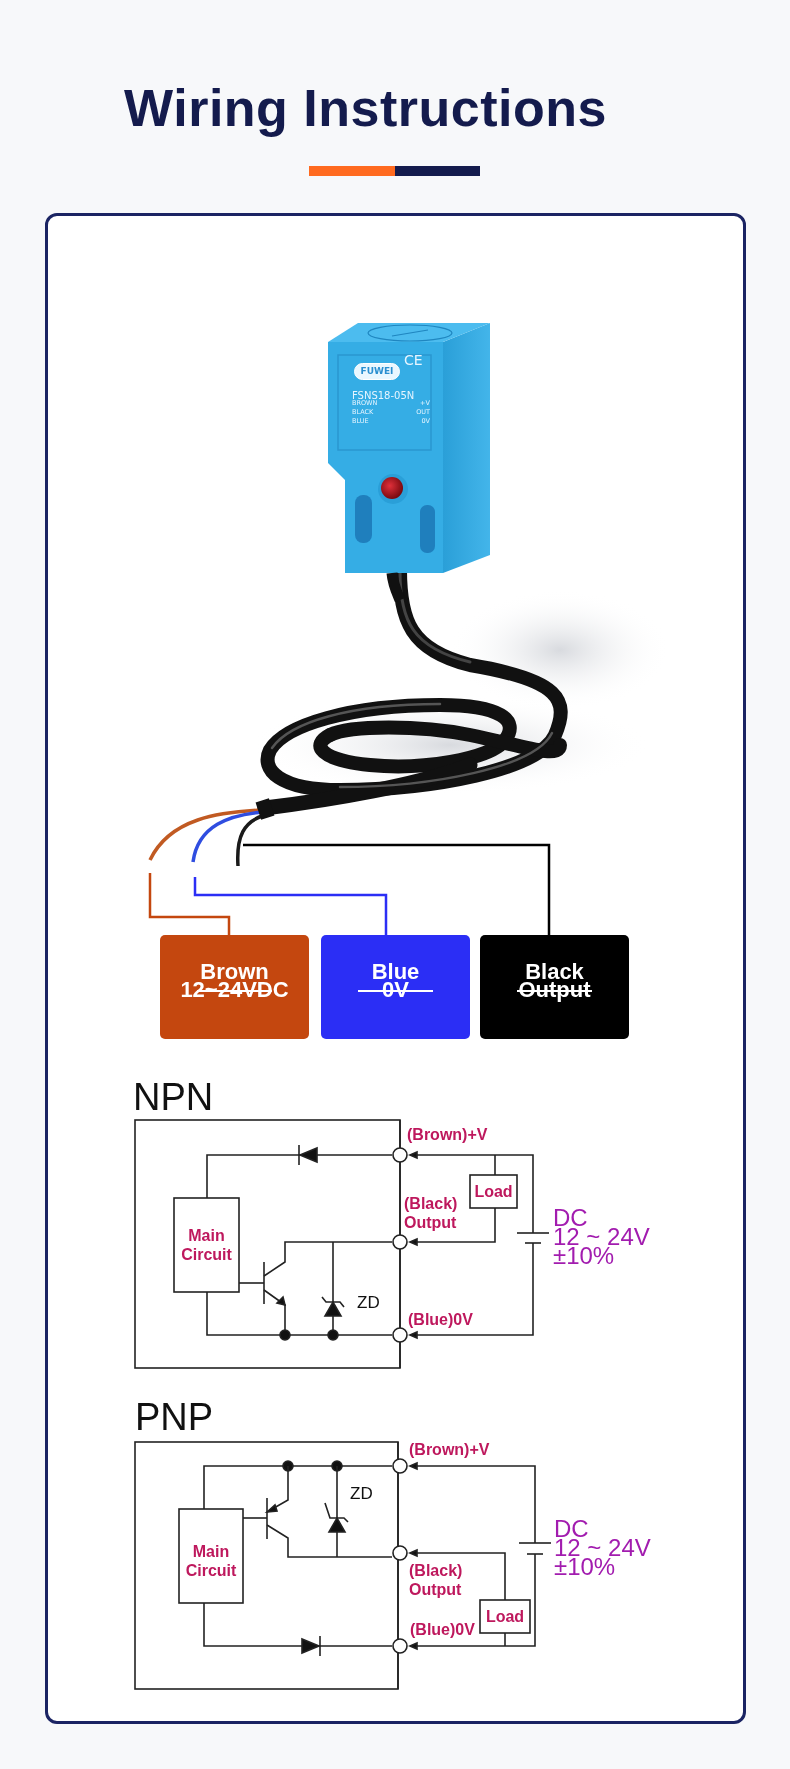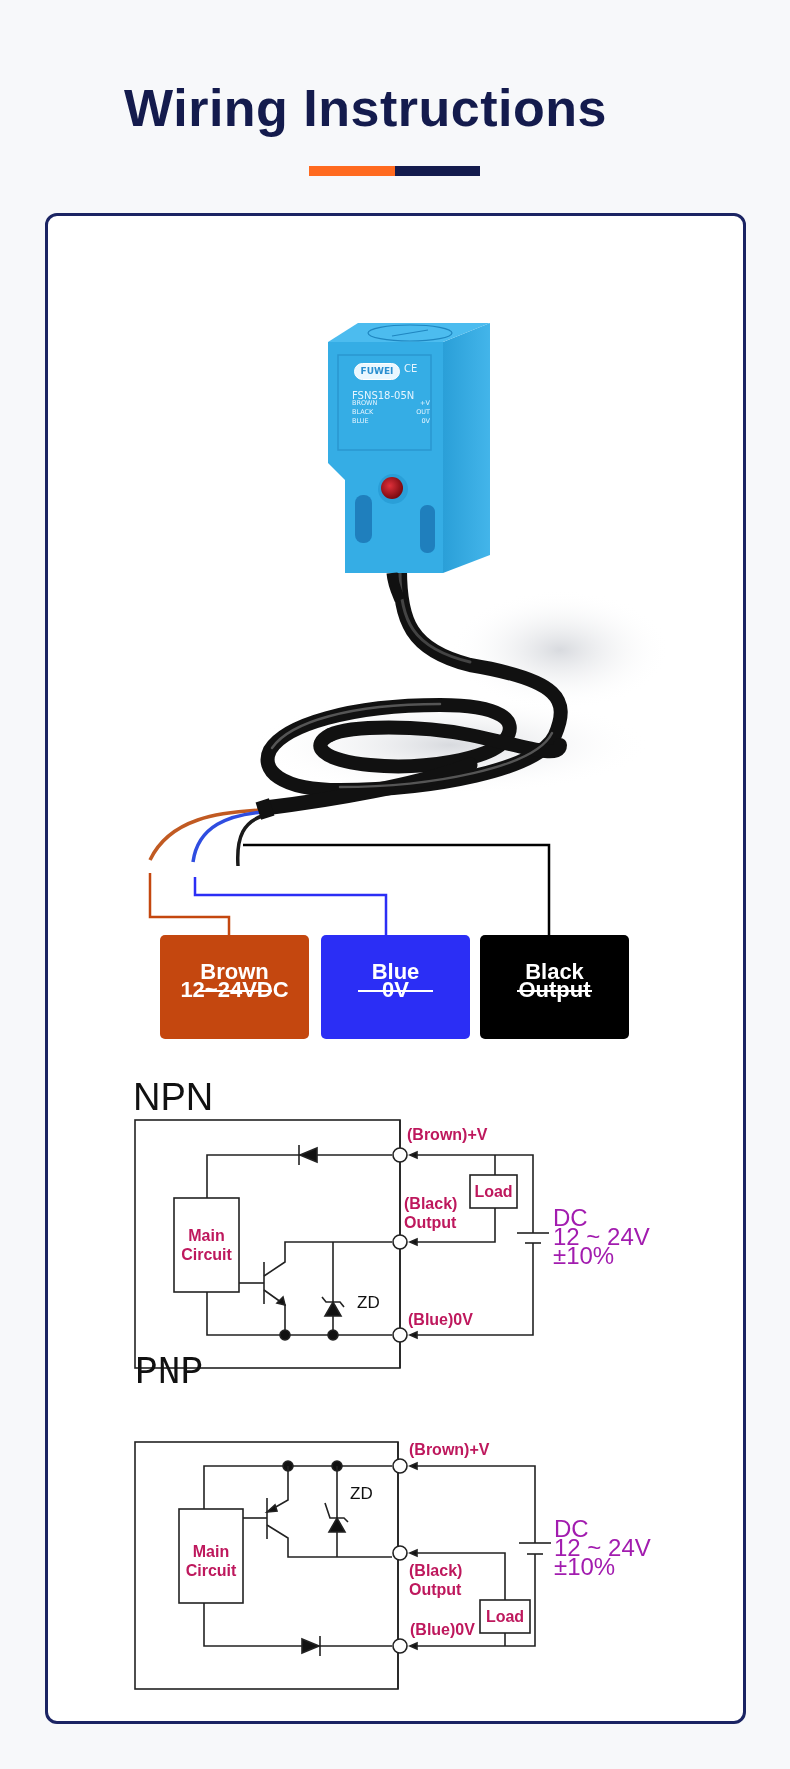--- a/index.html
+++ b/index.html
@@ -140,21 +140,21 @@
     <rect x="480" y="1600" width="50" height="33"></rect>
     <line x1="519" y1="1543" x2="551" y2="1543"></line>
     <line x1="527" y1="1554" x2="543" y2="1554"></line>
     <path d="M410 1466 L417 1463 L417 1469 Z" fill="#111"></path>
     <path d="M410 1553 L417 1550 L417 1556 Z" fill="#111"></path>
     <path d="M410 1646 L417 1643 L417 1649 Z" fill="#111"></path>
   </g>
 </svg>
 
 <div class="sens-txt" style="left:354px;top:363px;width:44px;height:15px;border:1.5px solid #fff;border-radius:9px;background:#e9f7ff;color:#2a8fd0;font-size:9px;font-weight:bold;text-align:center;line-height:15px;">FUWEI</div>
-<div class="sens-txt" style="left:404px;top:363px;font-size:10px;">CE</div>
+<div class="sens-txt" style="left:404px;top:352px;font-size:14px;">CE</div>
 <div class="sens-txt" style="left:352px;top:390px;font-size:10px;">FSNS18-05N</div>
 <div class="sens-txt" style="left:352px;top:399px;font-size:6.5px;line-height:9px;width:78px;">
   <div style="display:flex;justify-content:space-between;">
       <span>BROWN</span>
       <span>+V</span>
     </div>
   <div style="display:flex;justify-content:space-between;">
       <span>BLACK</span>
       <span>OUT</span>
     </div>
@@ -192,21 +192,21 @@
     <div>Output</div>
   </div>
 <div class="lbl" style="left:408px;top:1310px;">(Blue)0V</div>
 <div class="lbl" style="left:470px;top:1182px;width:47px;text-align:center;">Load</div>
 <div class="dc" style="left:553px;top:1208px;">
     <div>DC</div>
     <div>12 ~ 24V</div>
     <div>±10%</div>
   </div>
 
-<div class="big" style="left:135px;top:1356px;font-family:Liberation Mono, monospace;">PNP</div>
+<div class="big" style="left:135px;top:1400px;">PNP</div>
 <div class="lbl" style="left:179px;top:1542px;width:64px;text-align:center;">
     <div>Main</div>
     <div>Circuit</div>
   </div>
 <div class="lbl" style="left:350px;top:1484px;font-weight:normal;font-size:17px;color:#111;">ZD</div>
 <div class="lbl" style="left:409px;top:1440px;">(Brown)+V</div>
 <div class="lbl" style="left:409px;top:1561px;">
     <div>(Black)</div>
     <div>Output</div>
   </div>

